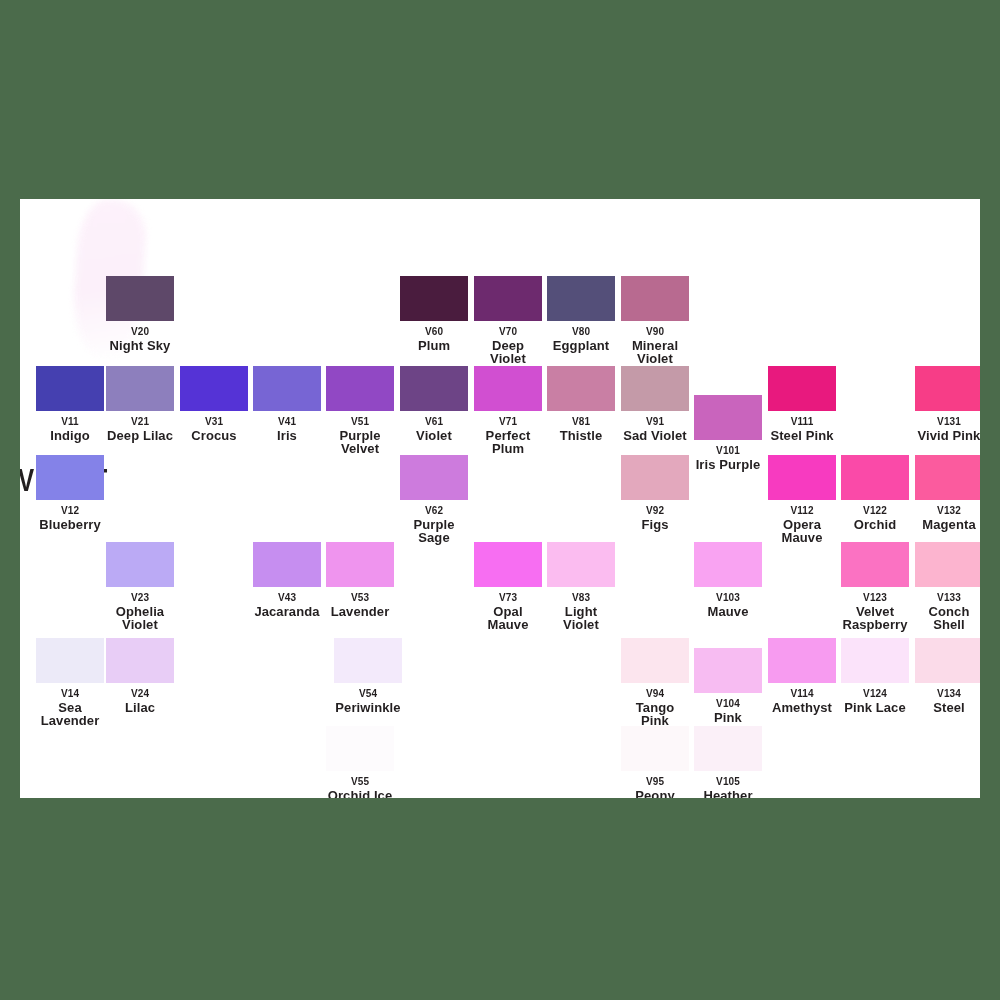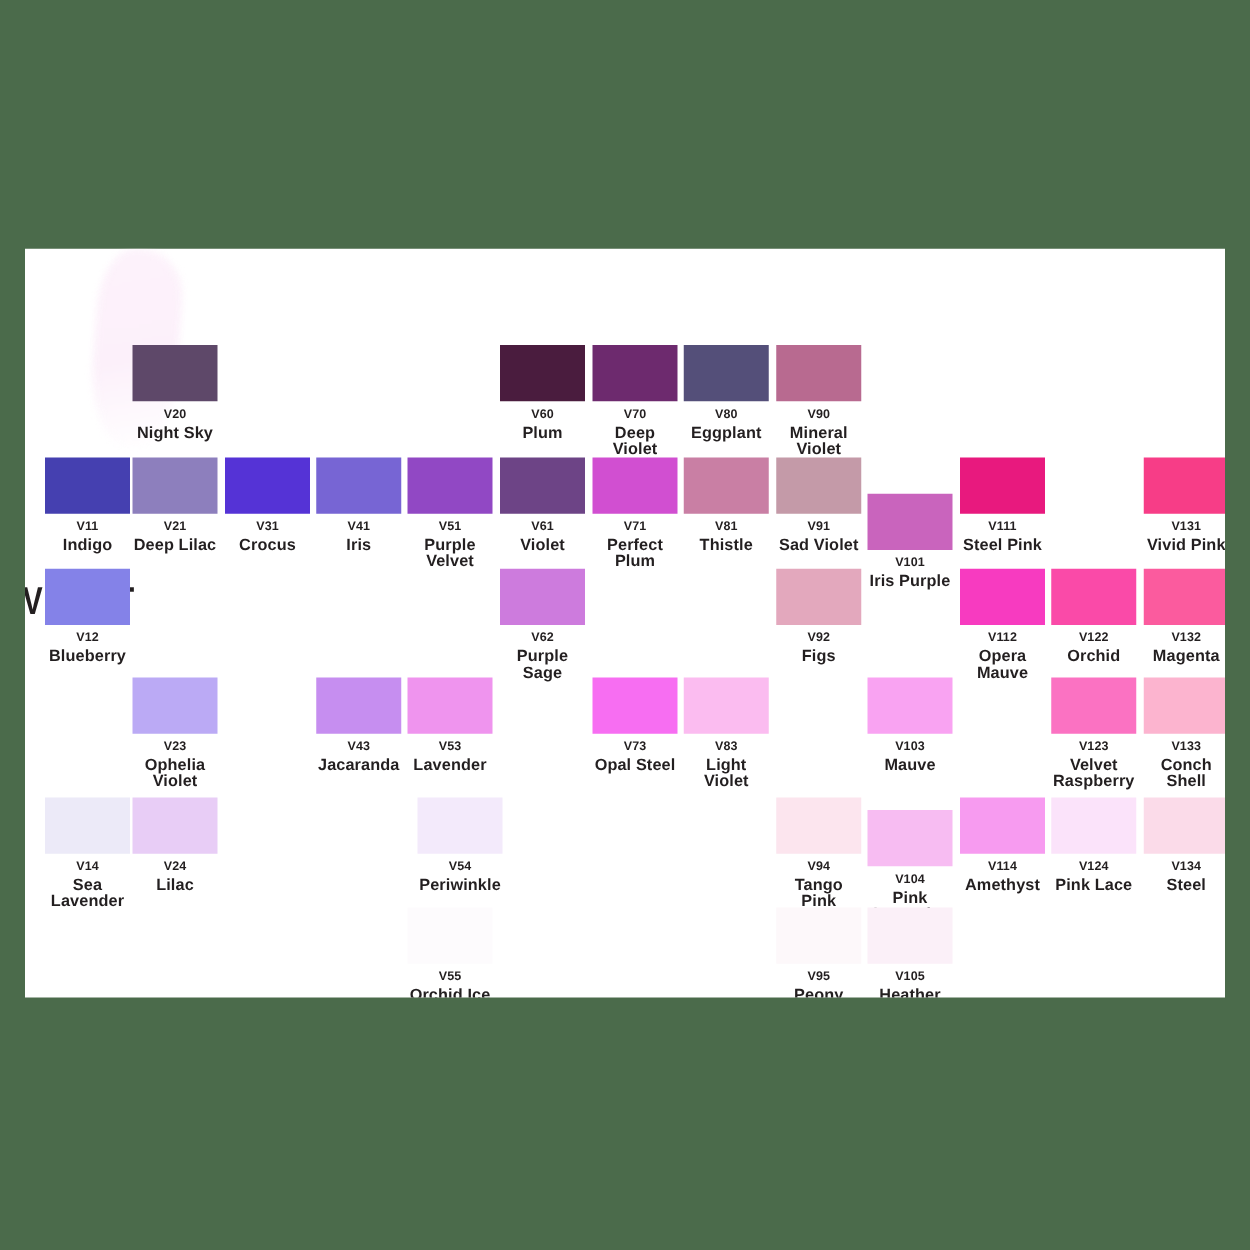--- a/index.html
+++ b/index.html
@@ -214,21 +214,21 @@
           <div class="cname">Jacaranda</div>
         </div>
         <div class="cell" style="left: 306px; top: 343px;">
           <div class="swatch" style="background: rgb(239, 148, 238); width: 68px; height: 45px;"></div>
           <div class="code">V53</div>
           <div class="cname">Lavender</div>
         </div>
         <div class="cell" style="left: 454px; top: 343px;">
           <div class="swatch" style="background: rgb(247, 110, 242); width: 68px; height: 45px;"></div>
           <div class="code">V73</div>
-          <div class="cname">Opal Steel</div>
+          <div class="cname">Opal Mauve</div>
         </div>
         <div class="cell" style="left: 527px; top: 343px;">
           <div class="swatch" style="background: rgb(251, 188, 240); width: 68px; height: 45px;"></div>
           <div class="code">V83</div>
           <div class="cname">Light Violet</div>
         </div>
         <div class="cell" style="left: 674px; top: 343px;">
           <div class="swatch" style="background: rgb(249, 163, 242); width: 68px; height: 45px;"></div>
           <div class="code">V103</div>
           <div class="cname">Mauve</div>

